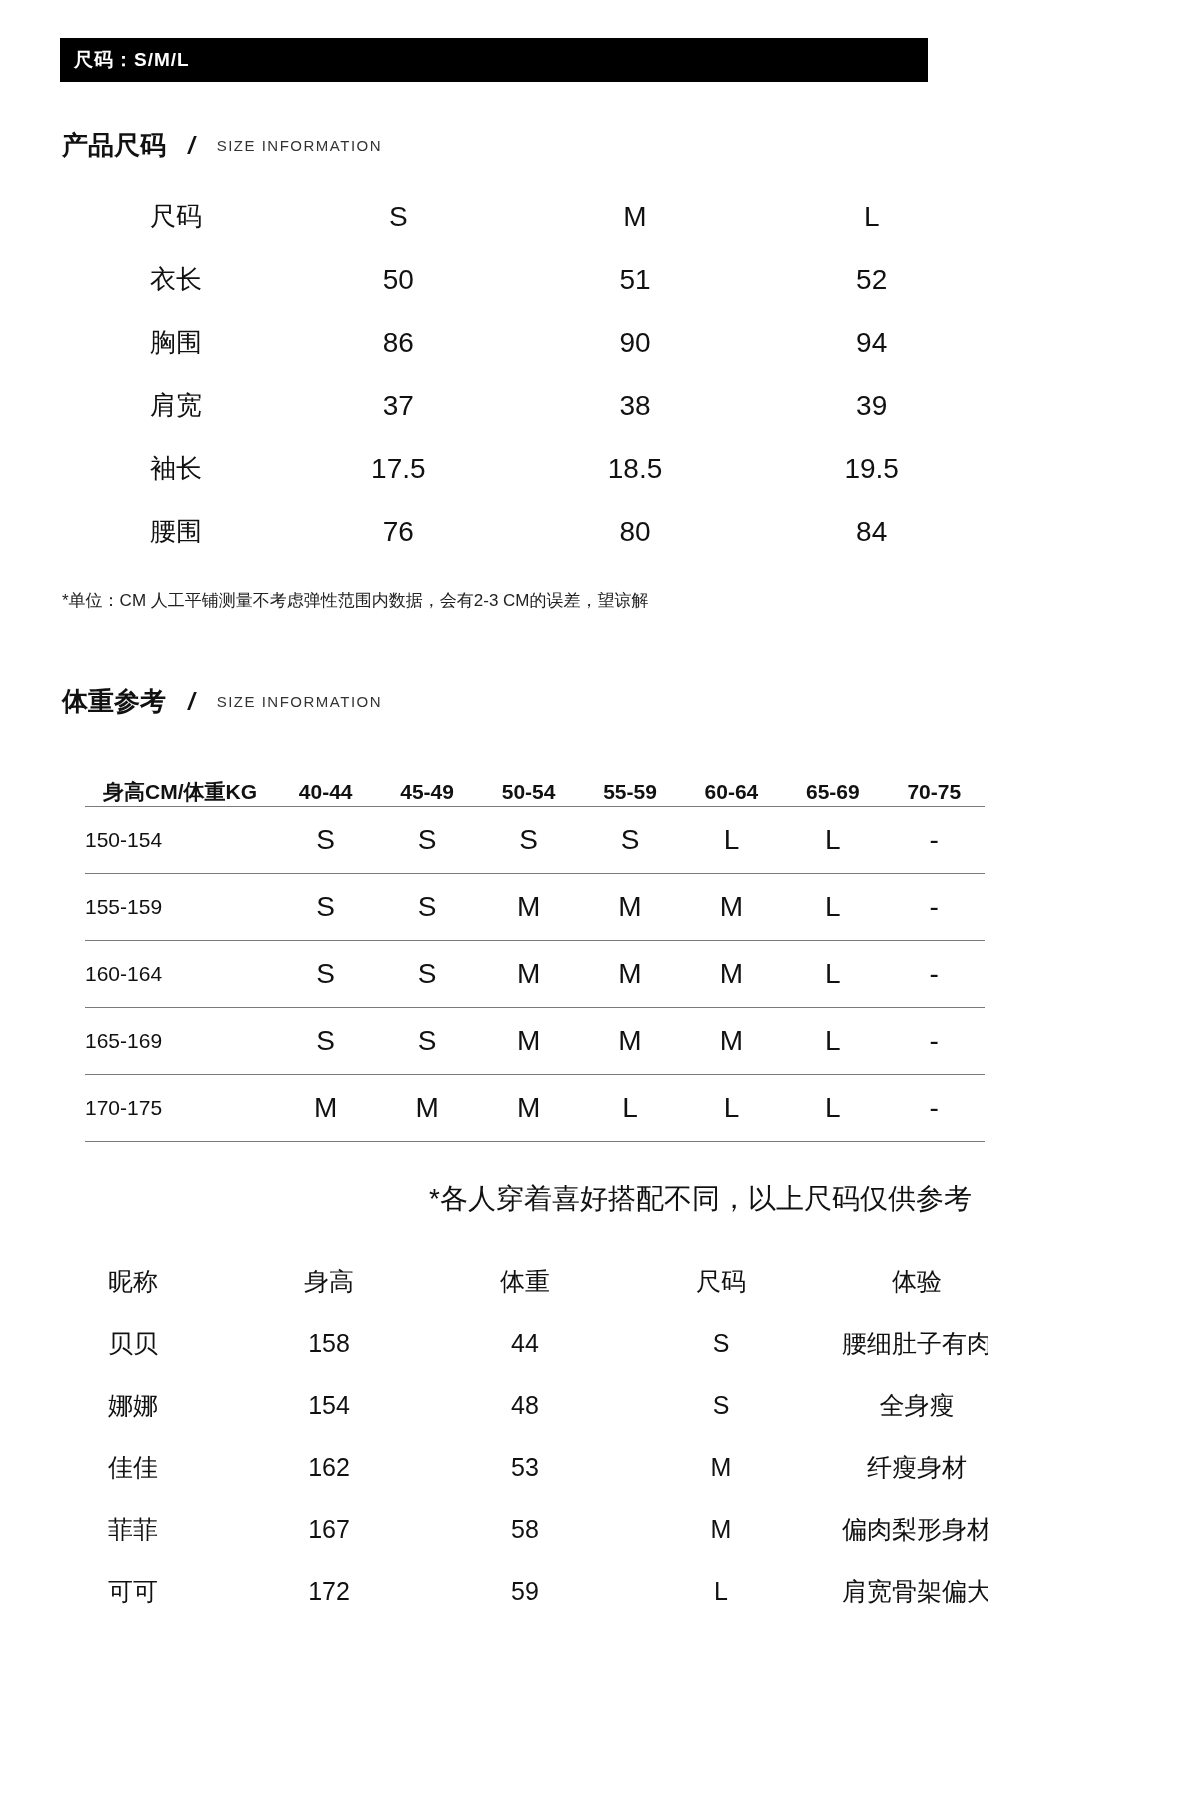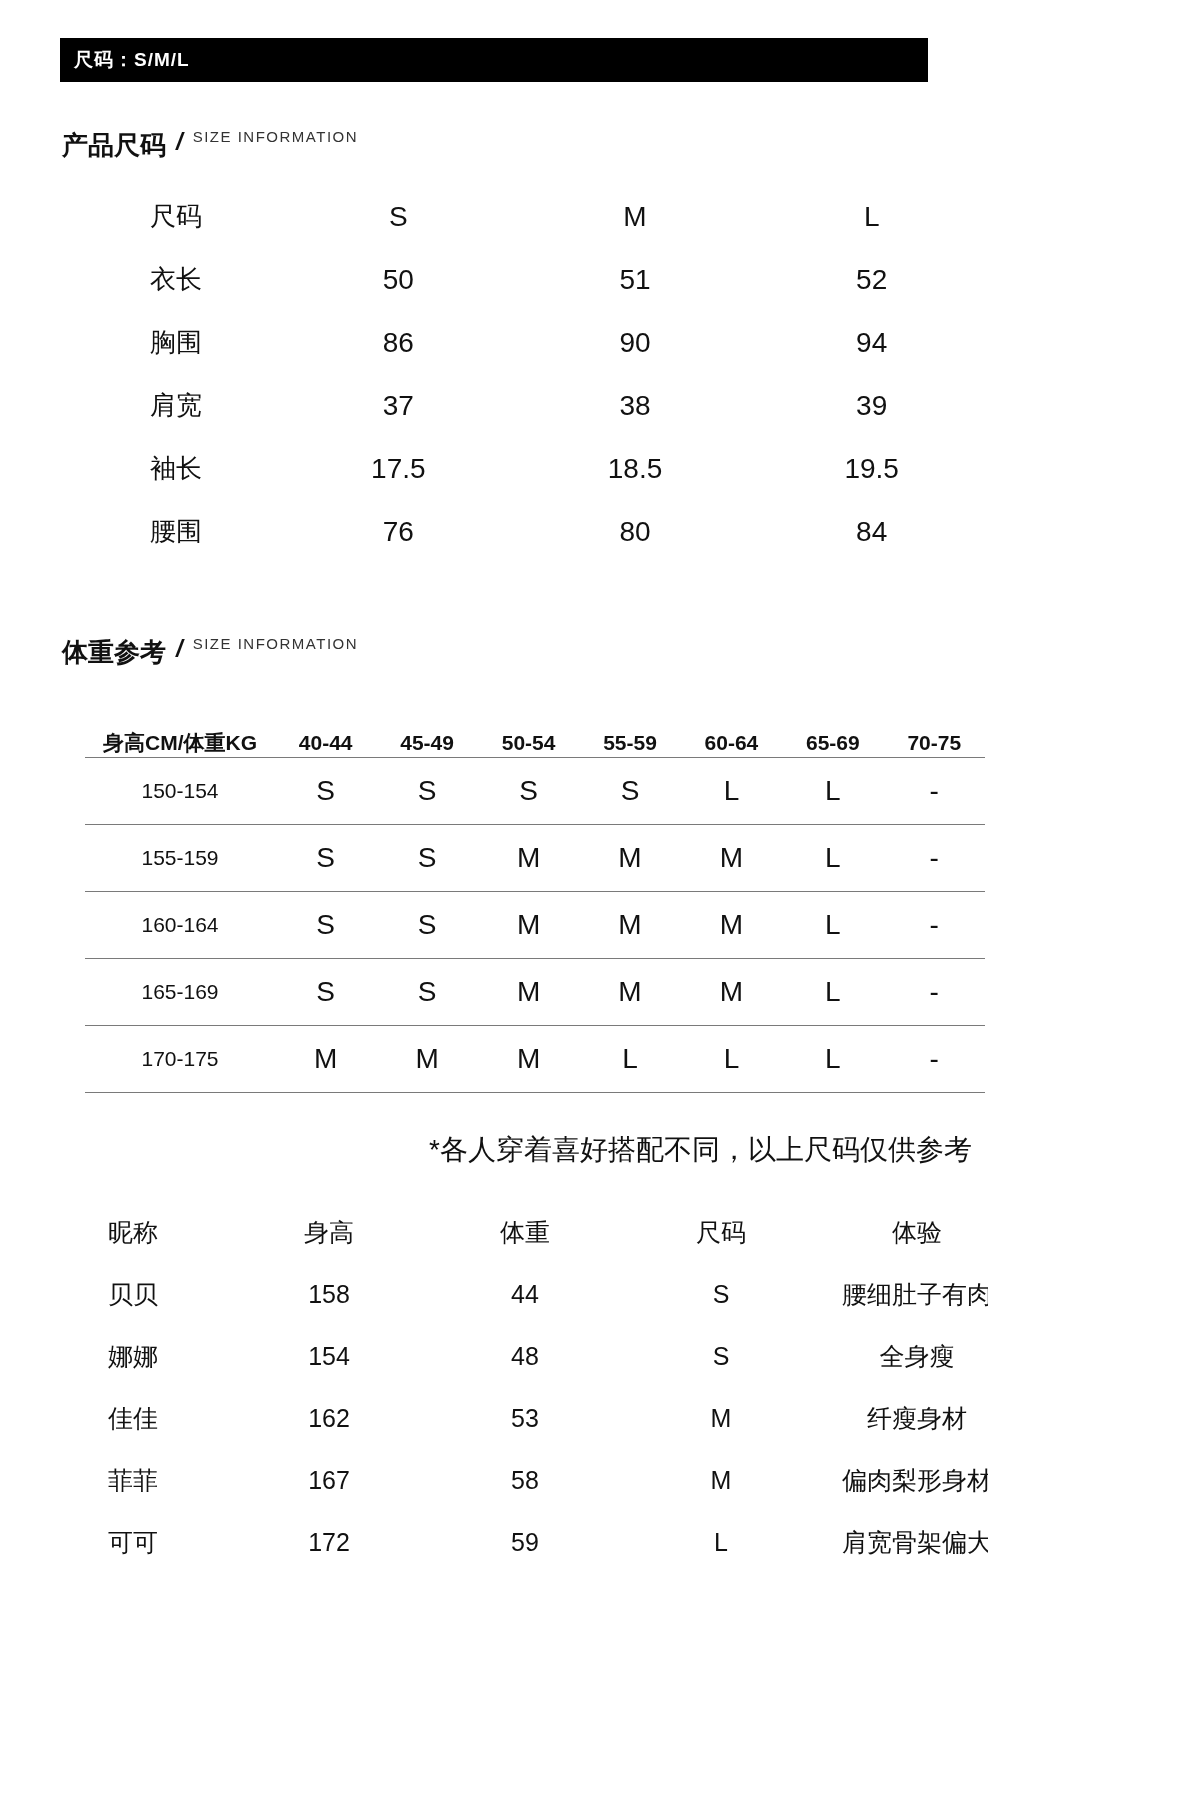--- a/index.html
+++ b/index.html
@@ -25,22 +25,22 @@
     font-size: 19px;
     font-weight: bold;
     letter-spacing: 1px;
     padding: 9px 14px;
   }
 
   
   .section-header {
     margin: 46px 0 0 62px;
     display: flex;
-    align-items: flex-start;
-    gap: 10px;
+    align-items: center;
+    gap: 22px;
   }
   .section-header .cn { font-size: 26px; font-weight: bold; color: #111; }
   .section-header .slash { font-size: 24px; font-weight: bold; font-style: italic; color: #111; }
   .section-header .en { font-size: 15px; color: #333; letter-spacing: 1.5px; }
 
   
   .size-table { margin: 22px 0 0 110px; width: 880px; }
   .size-row {
     display: grid;
     grid-template-columns: 170px 1fr 1fr 1fr;
@@ -60,21 +60,21 @@
   .weight-table { margin: 30px 0 0 85px; width: 900px; }
   .wt-row {
     display: grid;
     grid-template-columns: 190px repeat(7, 1fr);
     align-items: center;
     height: 67px;
     border-bottom: 1px solid #7a7a7a;
   }
   .wt-row.wt-header { height: 58px; border-bottom: 1px solid #7a7a7a; }
   .wt-header .cell { font-size: 21px; font-weight: bold; text-align: center; color: #111; margin-top: 28px; }
-  .wt-label { font-size: 21px; text-align: center; color: #111; }
+  .wt-label { font-size: 21px; text-align: left; color: #111; }
   .wt-val { font-size: 28px; text-align: center; color: #111; }
 
   .note2 {
     margin: 38px 16px 0 62px;
     font-size: 28px;
     color: #111;
     text-align: right;
   }
 
   
@@ -135,20 +135,21 @@
       <div class="size-val">19.5</div>
     </div>
     <div class="size-row">
       <div class="size-label">腰围</div>
       <div class="size-val">76</div>
       <div class="size-val">80</div>
       <div class="size-val">84</div>
     </div>
   </div>
 
+  <div class="note1">*单位：CM 人工平铺测量不考虑弹性范围内数据，会有2-3 CM的误差，望谅解</div>
 
   <div class="section-header" style="margin-top:72px;">
     <span class="cn">体重参考</span>
     <span class="slash">/</span>
     <span class="en">SIZE INFORMATION</span>
   </div>
 
   <div class="weight-table">
     <div class="wt-row wt-header">
       <div class="cell">身高CM/体重KG</div>

